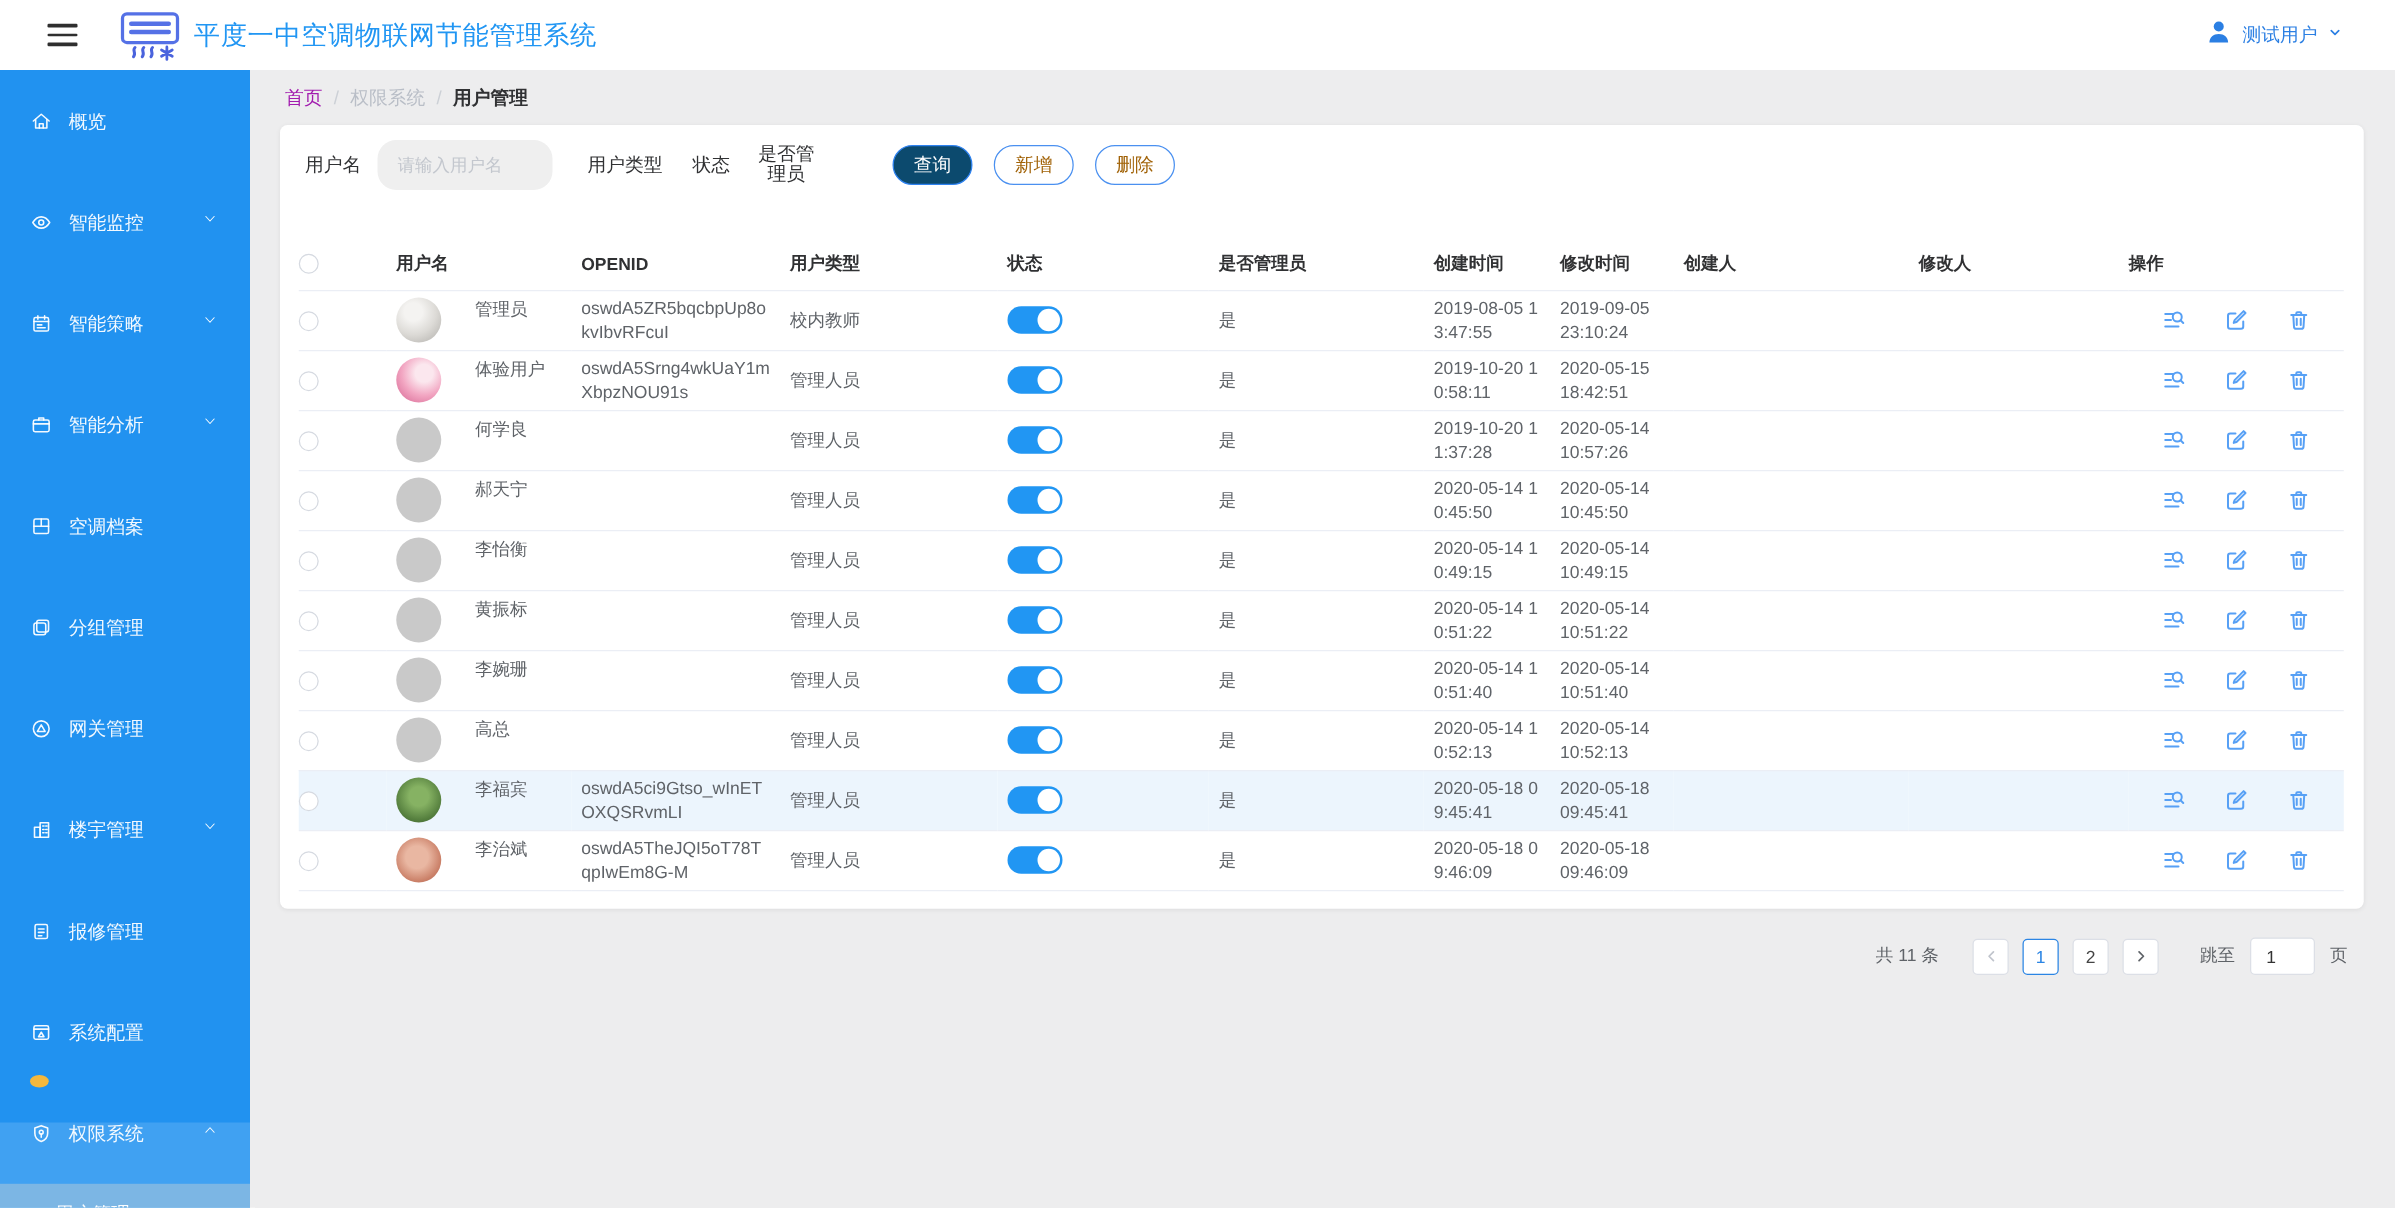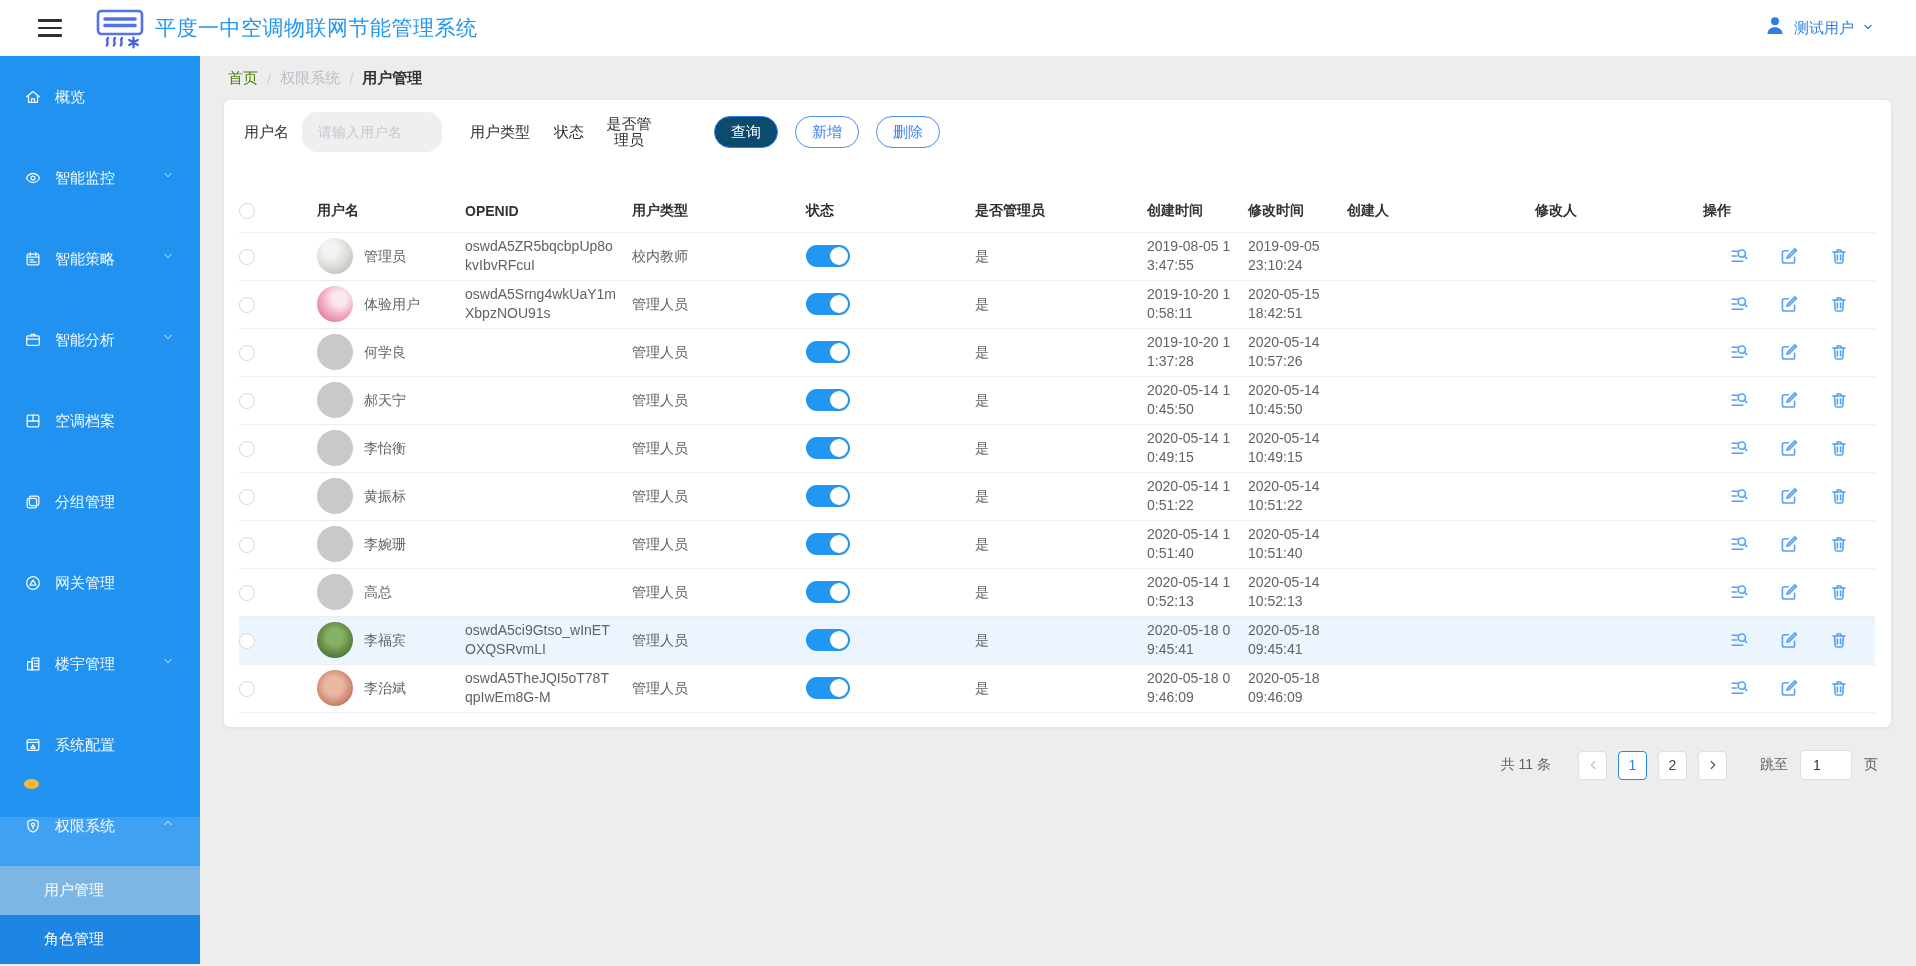--- a/index.html
+++ b/index.html
@@ -28,46 +28,46 @@
   .side-item .slabel{margin-left:13px;white-space:nowrap;}
   .side-item .schev{margin-left:auto;width:12px;height:12px;}
   .side-item .schev svg{width:12px;height:12px;display:block;}
   .sbadge{position:absolute;left:24px;bottom:-4px;width:15px;height:10px;border-radius:50%;background:var(--badge);z-index:2;}
   .sub-item{height:49px;display:flex;align-items:center;padding-left:44px;color:rgba(255,255,255,.97);font-size:15px;cursor:pointer;background:#1d86e4;}
   .sub-item.active{background:#7cb6e4;}
 
   
   .breadcrumb{position:absolute;left:228px;top:66px;height:24px;display:flex;align-items:center;font-size:15px;}
   .crumb{color:#b9bec7;}
-  .crumb.first{color:#4d7c0f;cursor:pointer;}
+  .crumb.first{color:#a21caf;cursor:pointer;}
   .crumb.current{color:#303133;font-weight:600;}
   .crumb-sep{margin:0 9px;color:#ccd0d6;}
 
   
   .card{position:absolute;left:224px;top:100px;width:1667px;height:627px;background:#fff;border-radius:6px;box-shadow:0 1px 4px rgba(0,0,0,.07);overflow:hidden;}
   .filter-bar{display:flex;align-items:center;height:34px;margin:15px 16px 0 16px;}
   .flabel{font-size:15px;color:#303133;flex:none;}
   .f-username{margin-left:4px;}
   .f-input{margin-left:13px;width:140px;height:40px;border:none;outline:none;background:#efefef;border-radius:15px;padding:0 16px;font-size:14px;color:#0f766e;}
   .f-input::placeholder{color:#c3c7ce;}
   .f-usertype{margin-left:28px;}
   .f-status{margin-left:24px;}
   .f-admin{margin-left:20px;width:50px;line-height:16px;text-align:center;white-space:normal;}
   .btn{height:32px;border-radius:16px;font-size:15px;cursor:pointer;flex:none;}
   .btn-solid{margin-left:60px;width:64px;background:#0c4a6e;border:1px solid #2e82f0;color:#fff;}
-  .btn-ghost{margin-left:17px;width:64px;background:#fff;border:1px solid #4a90f0;color:#3b82f6;}
+  .btn-ghost{margin-left:17px;width:64px;background:#fff;border:1px solid #4a90f0;color:#a16207;}
 
   
   .user-table{margin:41px 16px 0 15px;border-collapse:collapse;table-layout:fixed;width:1636px;font-size:14px;}
   .user-table th{height:42px;text-align:left;color:#303133;font-weight:700;font-size:14px;padding:0 8px;border-bottom:1px solid #ebeef5;}
   .user-table th.c,.user-table td.c{padding:0;}
   .user-table td{height:48px;color:#5f6368;padding:0 8px;border-bottom:1px solid #ebeef5;vertical-align:middle;word-break:break-all;line-height:19px;}
   .user-table tr.hl td{background:var(--row-hl);}
   .radio{display:inline-block;width:16px;height:16px;border-radius:50%;border:1px solid #d6dae1;background:#fff;cursor:pointer;vertical-align:middle;}
-  .usercell{display:flex;align-items:center;gap:11px;}
+  .usercell{display:flex;align-items:flex-start;gap:27px;}
   .av{width:36px;height:36px;border-radius:50%;flex:none;}
   .av-placeholder{background:#c9c9c9;}
   .av-photo-1{background:radial-gradient(circle at 38% 32%,#f4f3f1 0 22%,#dcdad6 55%,#aeaca8 100%);}
   .av-photo-2{background:radial-gradient(circle at 62% 35%,#fbe7ee 0 22%,#f2a6c2 55%,#d4608e 100%);}
   .av-photo-9{background:radial-gradient(circle at 50% 42%,#86b263 0 28%,#557f3e 68%,#3a5c2e 100%);}
   .av-photo-10{background:radial-gradient(circle at 46% 44%,#e9b7a2 0 32%,#cb8169 68%,#a65948 100%);}
   .toggle{position:relative;display:inline-block;width:44px;height:22px;border-radius:11px;background:var(--toggle-on);cursor:pointer;vertical-align:middle;}
   .toggle::after{content:"";position:absolute;top:2px;right:2px;width:18px;height:18px;border-radius:50%;background:#fff;}
   .ops{display:flex;justify-content:center;align-items:center;gap:30px;}
   .opbtn{width:20px;height:20px;cursor:pointer;}
@@ -212,20 +212,29 @@
             <rect x="4" y="7.5" width="5" height="9"></rect>
             <path d="M11.3 6.5h1.2M14 6.5h1.2M11.3 9.5h1.2M14 9.5h1.2M11.3 12.5h1.2M14 12.5h1.2"></path>
           </svg>
         </span>
         <span class="slabel">楼宇管理</span>
         <span class="schev">
           <svg viewBox="0 0 20 20" fill="none" stroke="rgba(255,255,255,.95)" stroke-width="1.4" stroke-linecap="round" stroke-linejoin="round">
             <polyline points="4.5 7 10 13 15.5 7"></polyline>
           </svg>
         </span>
+      </div>
+      <div class="side-item">
+        <span class="sicon">
+          <svg viewBox="0 0 20 20" fill="none" stroke="rgba(255,255,255,.95)" stroke-width="1.4" stroke-linecap="round" stroke-linejoin="round">
+            <rect x="4.5" y="4" width="11" height="12.5" rx="1.5"></rect>
+            <path d="M7.5 8h5M7.5 11h5M7.5 14h3"></path>
+          </svg>
+        </span>
+        <span class="slabel">报修管理</span>
       </div>
       <div class="side-item">
         <span class="sicon">
           <svg viewBox="0 0 20 20" fill="none" stroke="rgba(255,255,255,.95)" stroke-width="1.4" stroke-linecap="round" stroke-linejoin="round">
             <rect x="3.5" y="4" width="13" height="12" rx="1.5"></rect>
             <path d="M3.5 7h13"></path>
             <path d="M10 9.8l2.4 4H7.6z"></path>
           </svg>
         </span>
         <span class="slabel">系统配置</span>

